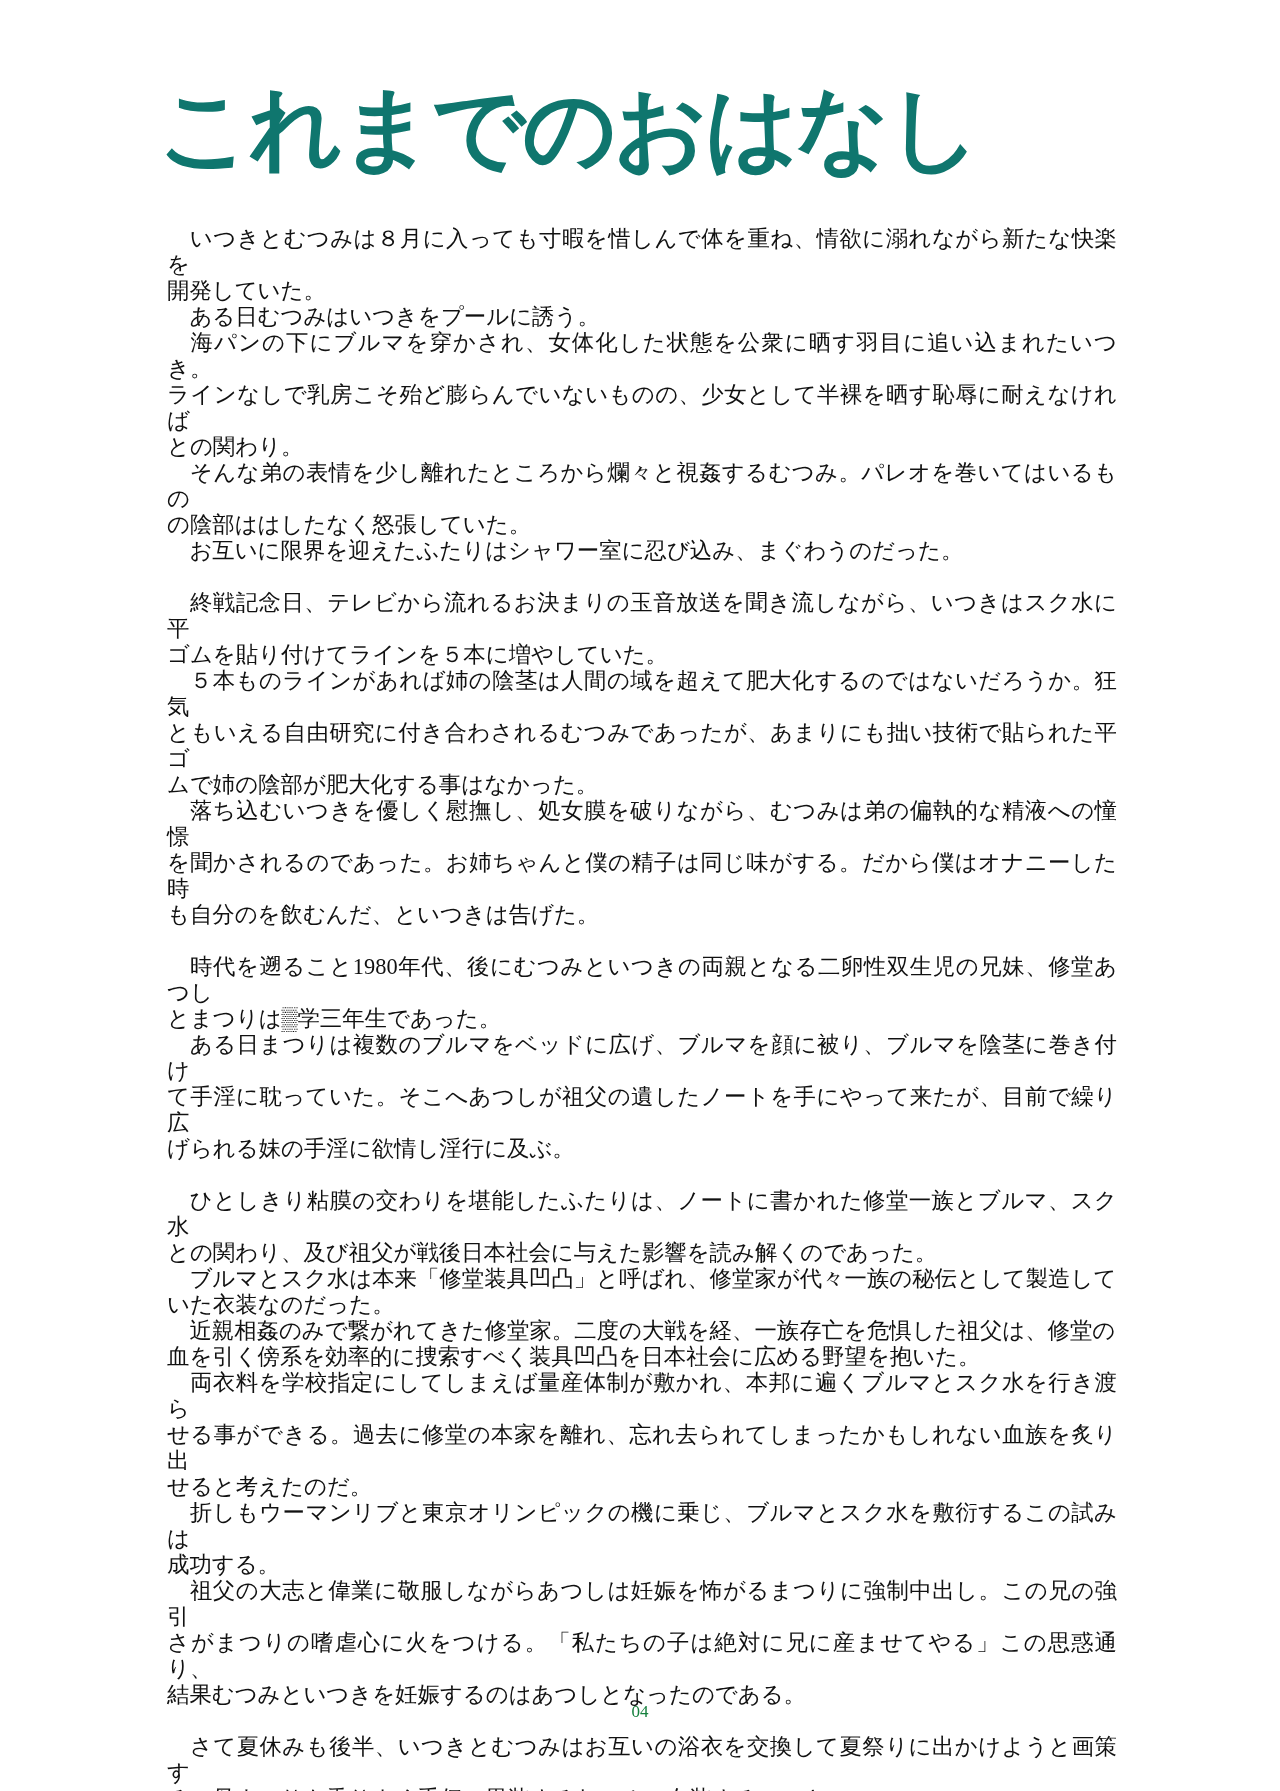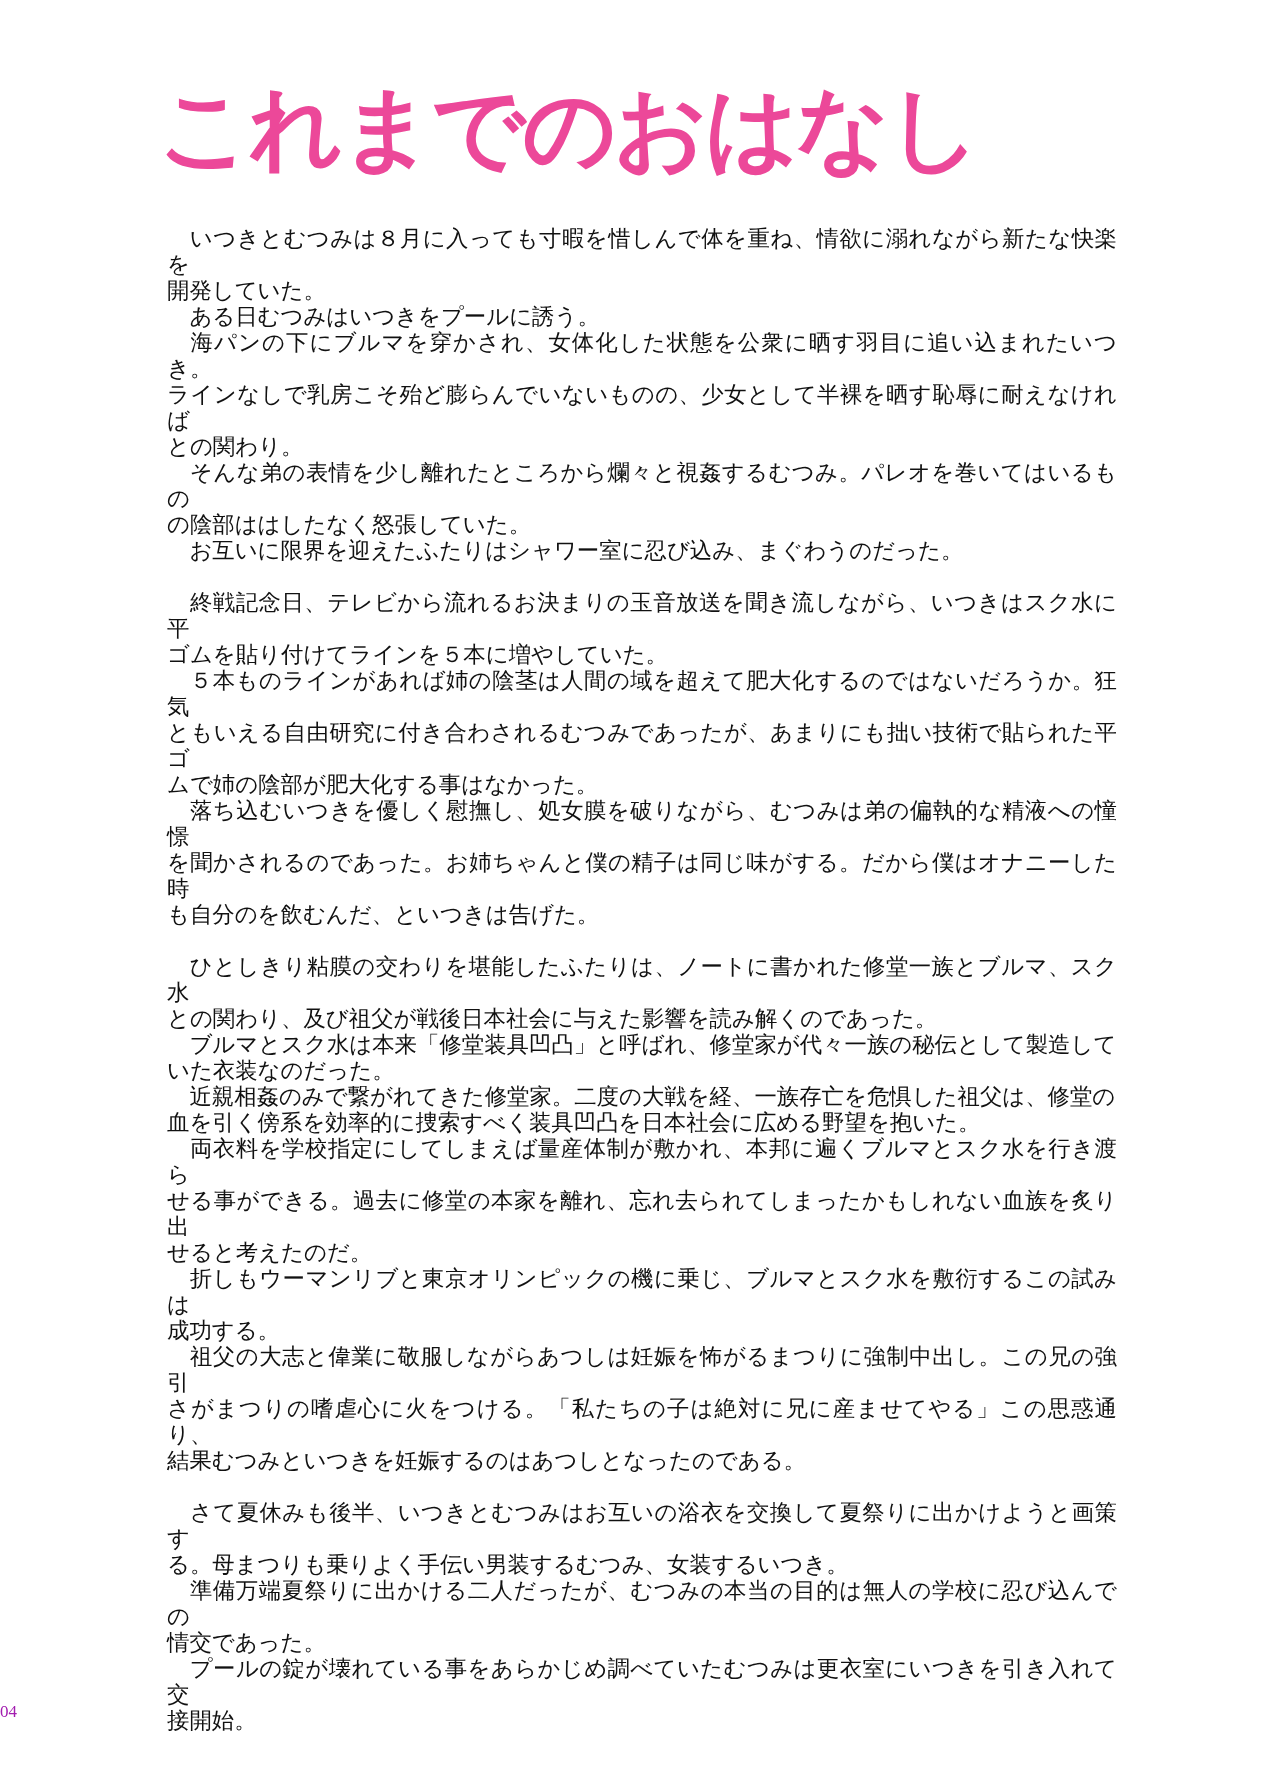--- a/index.html
+++ b/index.html
@@ -11,21 +11,21 @@
     overflow: hidden;
   }
   .title {
     position: absolute;
     left: 158px;
     top: 80px;
     font-family: "DejaVu Serif", "Liberation Serif", serif;
     font-weight: bold;
     font-size: 92px;
     line-height: 1.05;
-    color: #ec4899;
+    color: #0f766e;
     letter-spacing: -3px;
     white-space: nowrap;
   }
   .content {
     position: absolute;
     left: 167px;
     top: 226px;
     width: 950px;
     font-family: "Liberation Serif", "DejaVu Serif", serif;
     font-size: 22.4px;
@@ -35,23 +35,24 @@
   .block {
     white-space: pre-line;
     margin: 0 0 26px 0;
     text-align: justify;
   }
   .footer {
     position: absolute;
     top: 1702px;
     left: 0;
     width: 100%;
+    text-align: center;
     font-family: "Liberation Serif", "DejaVu Serif", serif;
     font-size: 17px;
-    color: #a21caf;
+    color: #15803d;
   }
 </style>
 </head>
 <body>
 
 <div id="page">
 
   <div class="title">これまでのおはなし</div>
 
   <div class="content">
@@ -65,20 +66,25 @@
 の陰部ははしたなく怒張していた。
 　お互いに限界を迎えたふたりはシャワー室に忍び込み、まぐわうのだった。</div>
     <div class="block">　終戦記念日、テレビから流れるお決まりの玉音放送を聞き流しながら、いつきはスク水に平
 ゴムを貼り付けてラインを５本に増やしていた。
 　５本ものラインがあれば姉の陰茎は人間の域を超えて肥大化するのではないだろうか。狂気
 ともいえる自由研究に付き合わされるむつみであったが、あまりにも拙い技術で貼られた平ゴ
 ムで姉の陰部が肥大化する事はなかった。
 　落ち込むいつきを優しく慰撫し、処女膜を破りながら、むつみは弟の偏執的な精液への憧憬
 を聞かされるのであった。お姉ちゃんと僕の精子は同じ味がする。だから僕はオナニーした時
 も自分のを飲むんだ、といつきは告げた。</div>
+    <div class="block">　時代を遡ること1980年代、後にむつみといつきの両親となる二卵性双生児の兄妹、修堂あつし
+とまつりは▒学三年生であった。
+　ある日まつりは複数のブルマをベッドに広げ、ブルマを顔に被り、ブルマを陰茎に巻き付け
+て手淫に耽っていた。そこへあつしが祖父の遺したノートを手にやって来たが、目前で繰り広
+げられる妹の手淫に欲情し淫行に及ぶ。</div>
     <div class="block">　ひとしきり粘膜の交わりを堪能したふたりは、ノートに書かれた修堂一族とブルマ、スク水
 との関わり、及び祖父が戦後日本社会に与えた影響を読み解くのであった。
 　ブルマとスク水は本来「修堂装具凹凸」と呼ばれ、修堂家が代々一族の秘伝として製造して
 いた衣装なのだった。
 　近親相姦のみで繋がれてきた修堂家。二度の大戦を経、一族存亡を危惧した祖父は、修堂の
 血を引く傍系を効率的に捜索すべく装具凹凸を日本社会に広める野望を抱いた。
 　両衣料を学校指定にしてしまえば量産体制が敷かれ、本邦に遍くブルマとスク水を行き渡ら
 せる事ができる。過去に修堂の本家を離れ、忘れ去られてしまったかもしれない血族を炙り出
 せると考えたのだ。
 　折しもウーマンリブと東京オリンピックの機に乗じ、ブルマとスク水を敷衍するこの試みは

